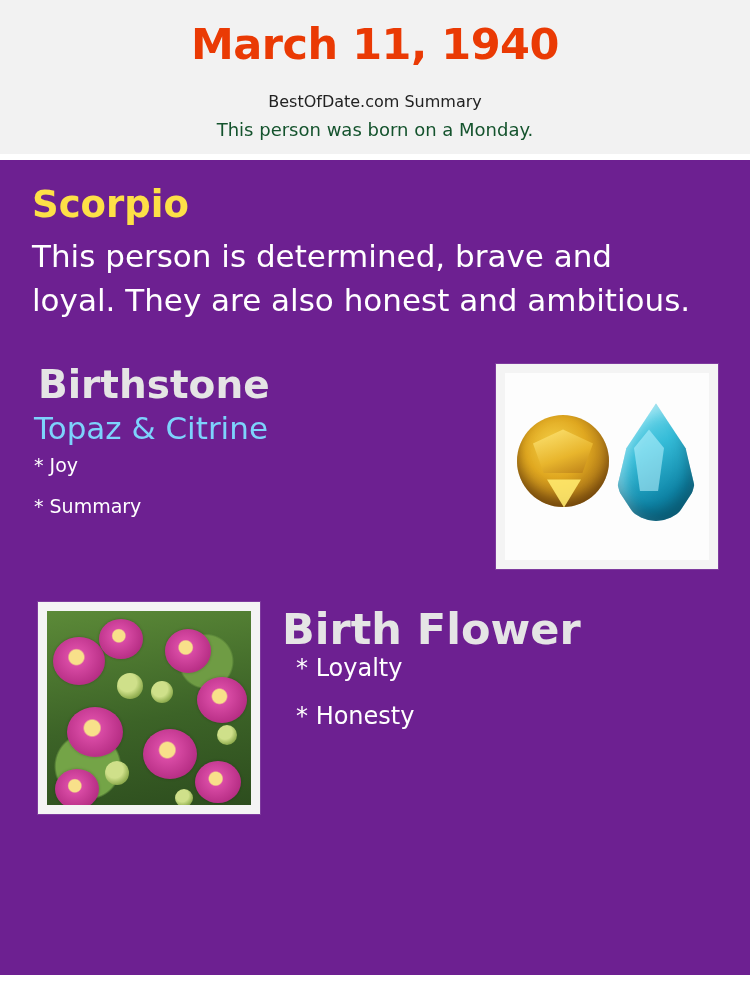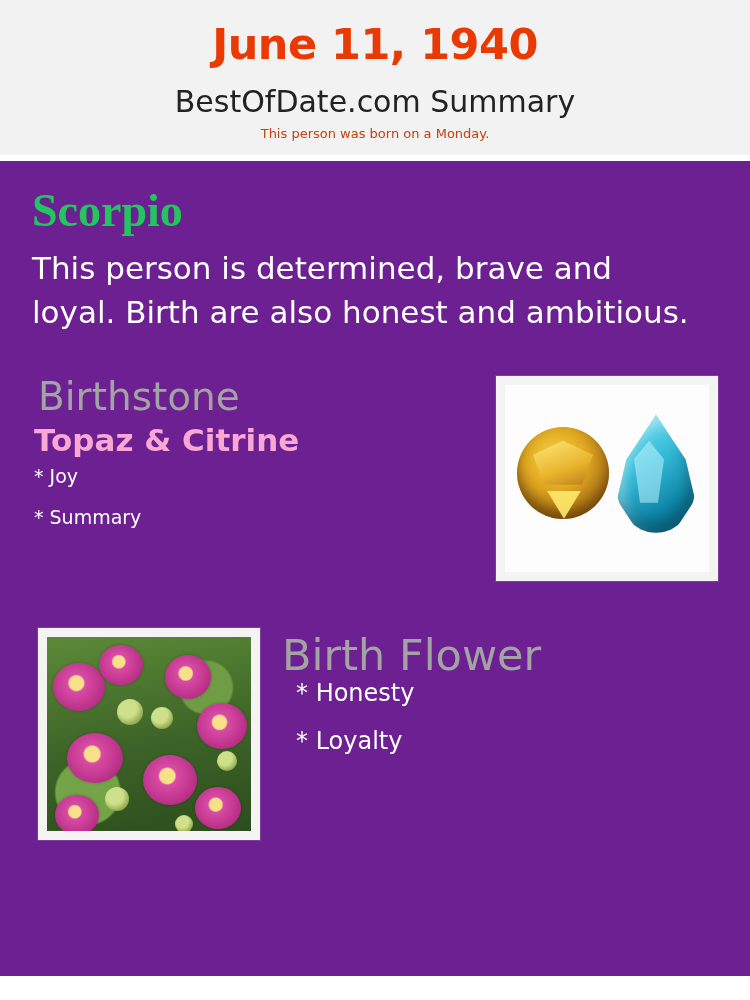--- a/index.html
+++ b/index.html
@@ -27,83 +27,82 @@
   }
   .header-date {
     color: #ea3a04;
     font-size: 43px;
     font-weight: bold;
     line-height: 1.05;
     letter-spacing: -0.5px;
   }
   .header-site {
     color: #222222;
-    font-size: 30px;
-    margin-top: 18px;
+    font-size: 16px;
+    margin-top: 26px;
     line-height: 1.1;
   }
   .header-sub {
-    color: #c2410c;
-    font-size: 13px;
+    color: #14532d;
+    font-size: 18px;
     margin-top: 9px;
     line-height: 1.1;
   }
 
   .divider {
     height: 6px;
     background: #ffffff;
     width: 100%;
   }
 
   
   .body {
     background: #6d2091;
     padding: 26px 32px 20px 32px;
     height: 815px;
     position: relative;
   }
 
   .zodiac-title {
-    color: #22c55e;
-    font-size: 46px;
+    color: #fde047;
+    font-size: 37px;
     font-weight: bold;
     line-height: 1.05;
     margin: 0 0 10px 0;
-    font-family: Liberation Serif, serif;
   }
   .zodiac-desc {
     color: #ffffff;
     font-size: 31px;
     line-height: 1.42;
     max-width: 660px;
     font-weight: 400;
   }
 
   
   .stone-block {
     margin-top: 42px;
     position: relative;
     min-height: 220px;
   }
   .stone-text {
     width: 440px;
   }
   .section-title {
-    color: #a3a3a3;
+    color: #e5e5e5;
     font-size: 39px;
-    font-weight: normal;
+    font-weight: bold;
     line-height: 1.1;
     margin: 0 0 2px 6px;
   }
   .section-sub {
-    color: #f9a8d4;
+    color: #7dd3fc;
     font-size: 31px;
     line-height: 1.25;
     margin: 0 0 8px 2px;
-    font-weight: 700;
+    font-weight: 400;
   }
   .bullet {
     color: #ffffff;
     font-size: 19px;
     line-height: 1.0;
     margin: 0 0 22px 2px;
     font-weight: 400;
   }
 
   .photo-frame {
@@ -170,21 +169,21 @@
     content: "";
     position: absolute;
     left: 17px; top: 26px;
     width: 30px; height: 62px;
     background: rgba(190,244,255,0.55);
     clip-path: polygon(50% 0%, 100% 30%, 80% 100%, 20% 100%, 0% 30%);
   }
 
   
   .flower-block {
-    margin-top: 32px;
+    margin-top: 18px;
     position: relative;
     min-height: 215px;
   }
   .photo-frame.flower {
     left: 6px;
     top: 0;
     width: 222px;
     height: 212px;
   }
   .flower-inner {
@@ -228,32 +227,32 @@
     margin-left: 14px;
     margin-bottom: 24px;
   }
 </style>
 </head>
 <body>
 
 <div class="page">
 
   <div class="header">
-    <div class="header-date">June 11, 1940</div>
+    <div class="header-date">March 11, 1940</div>
     <div class="header-site">BestOfDate.com Summary</div>
     <div class="header-sub">This person was born on a Monday.</div>
   </div>
 
   <div class="divider"></div>
 
   <div class="body">
 
     <div class="zodiac-section">
       <div class="zodiac-title">Scorpio</div>
-      <div class="zodiac-desc">This person is determined, brave and loyal. Birth are also honest and ambitious.</div>
+      <div class="zodiac-desc">This person is determined, brave and loyal. They are also honest and ambitious.</div>
     </div>
 
     <div class="stone-block">
       <div class="stone-text">
         <div class="section-title">Birthstone</div>
         <div class="section-sub">Topaz &amp; Citrine</div>
         <div class="bullet">* Joy</div>
         <div class="bullet">* Summary</div>
       </div>
 
@@ -280,19 +279,19 @@
           <div class="bud" style="left:70px; top:62px; width:26px; height:26px;"></div>
           <div class="bud" style="left:104px; top:70px; width:22px; height:22px;"></div>
           <div class="bud" style="left:58px; top:150px; width:24px; height:24px;"></div>
           <div class="bud" style="left:170px; top:114px; width:20px; height:20px;"></div>
           <div class="bud" style="left:128px; top:178px; width:18px; height:18px;"></div>
         </div>
       </div>
 
       <div class="flower-text">
         <div class="section-title">Birth Flower</div>
+        <div class="bullet">* Loyalty</div>
         <div class="bullet">* Honesty</div>
-        <div class="bullet">* Loyalty</div>
       </div>
     </div>
 
   </div>
 </div>
 
 </body></html>

